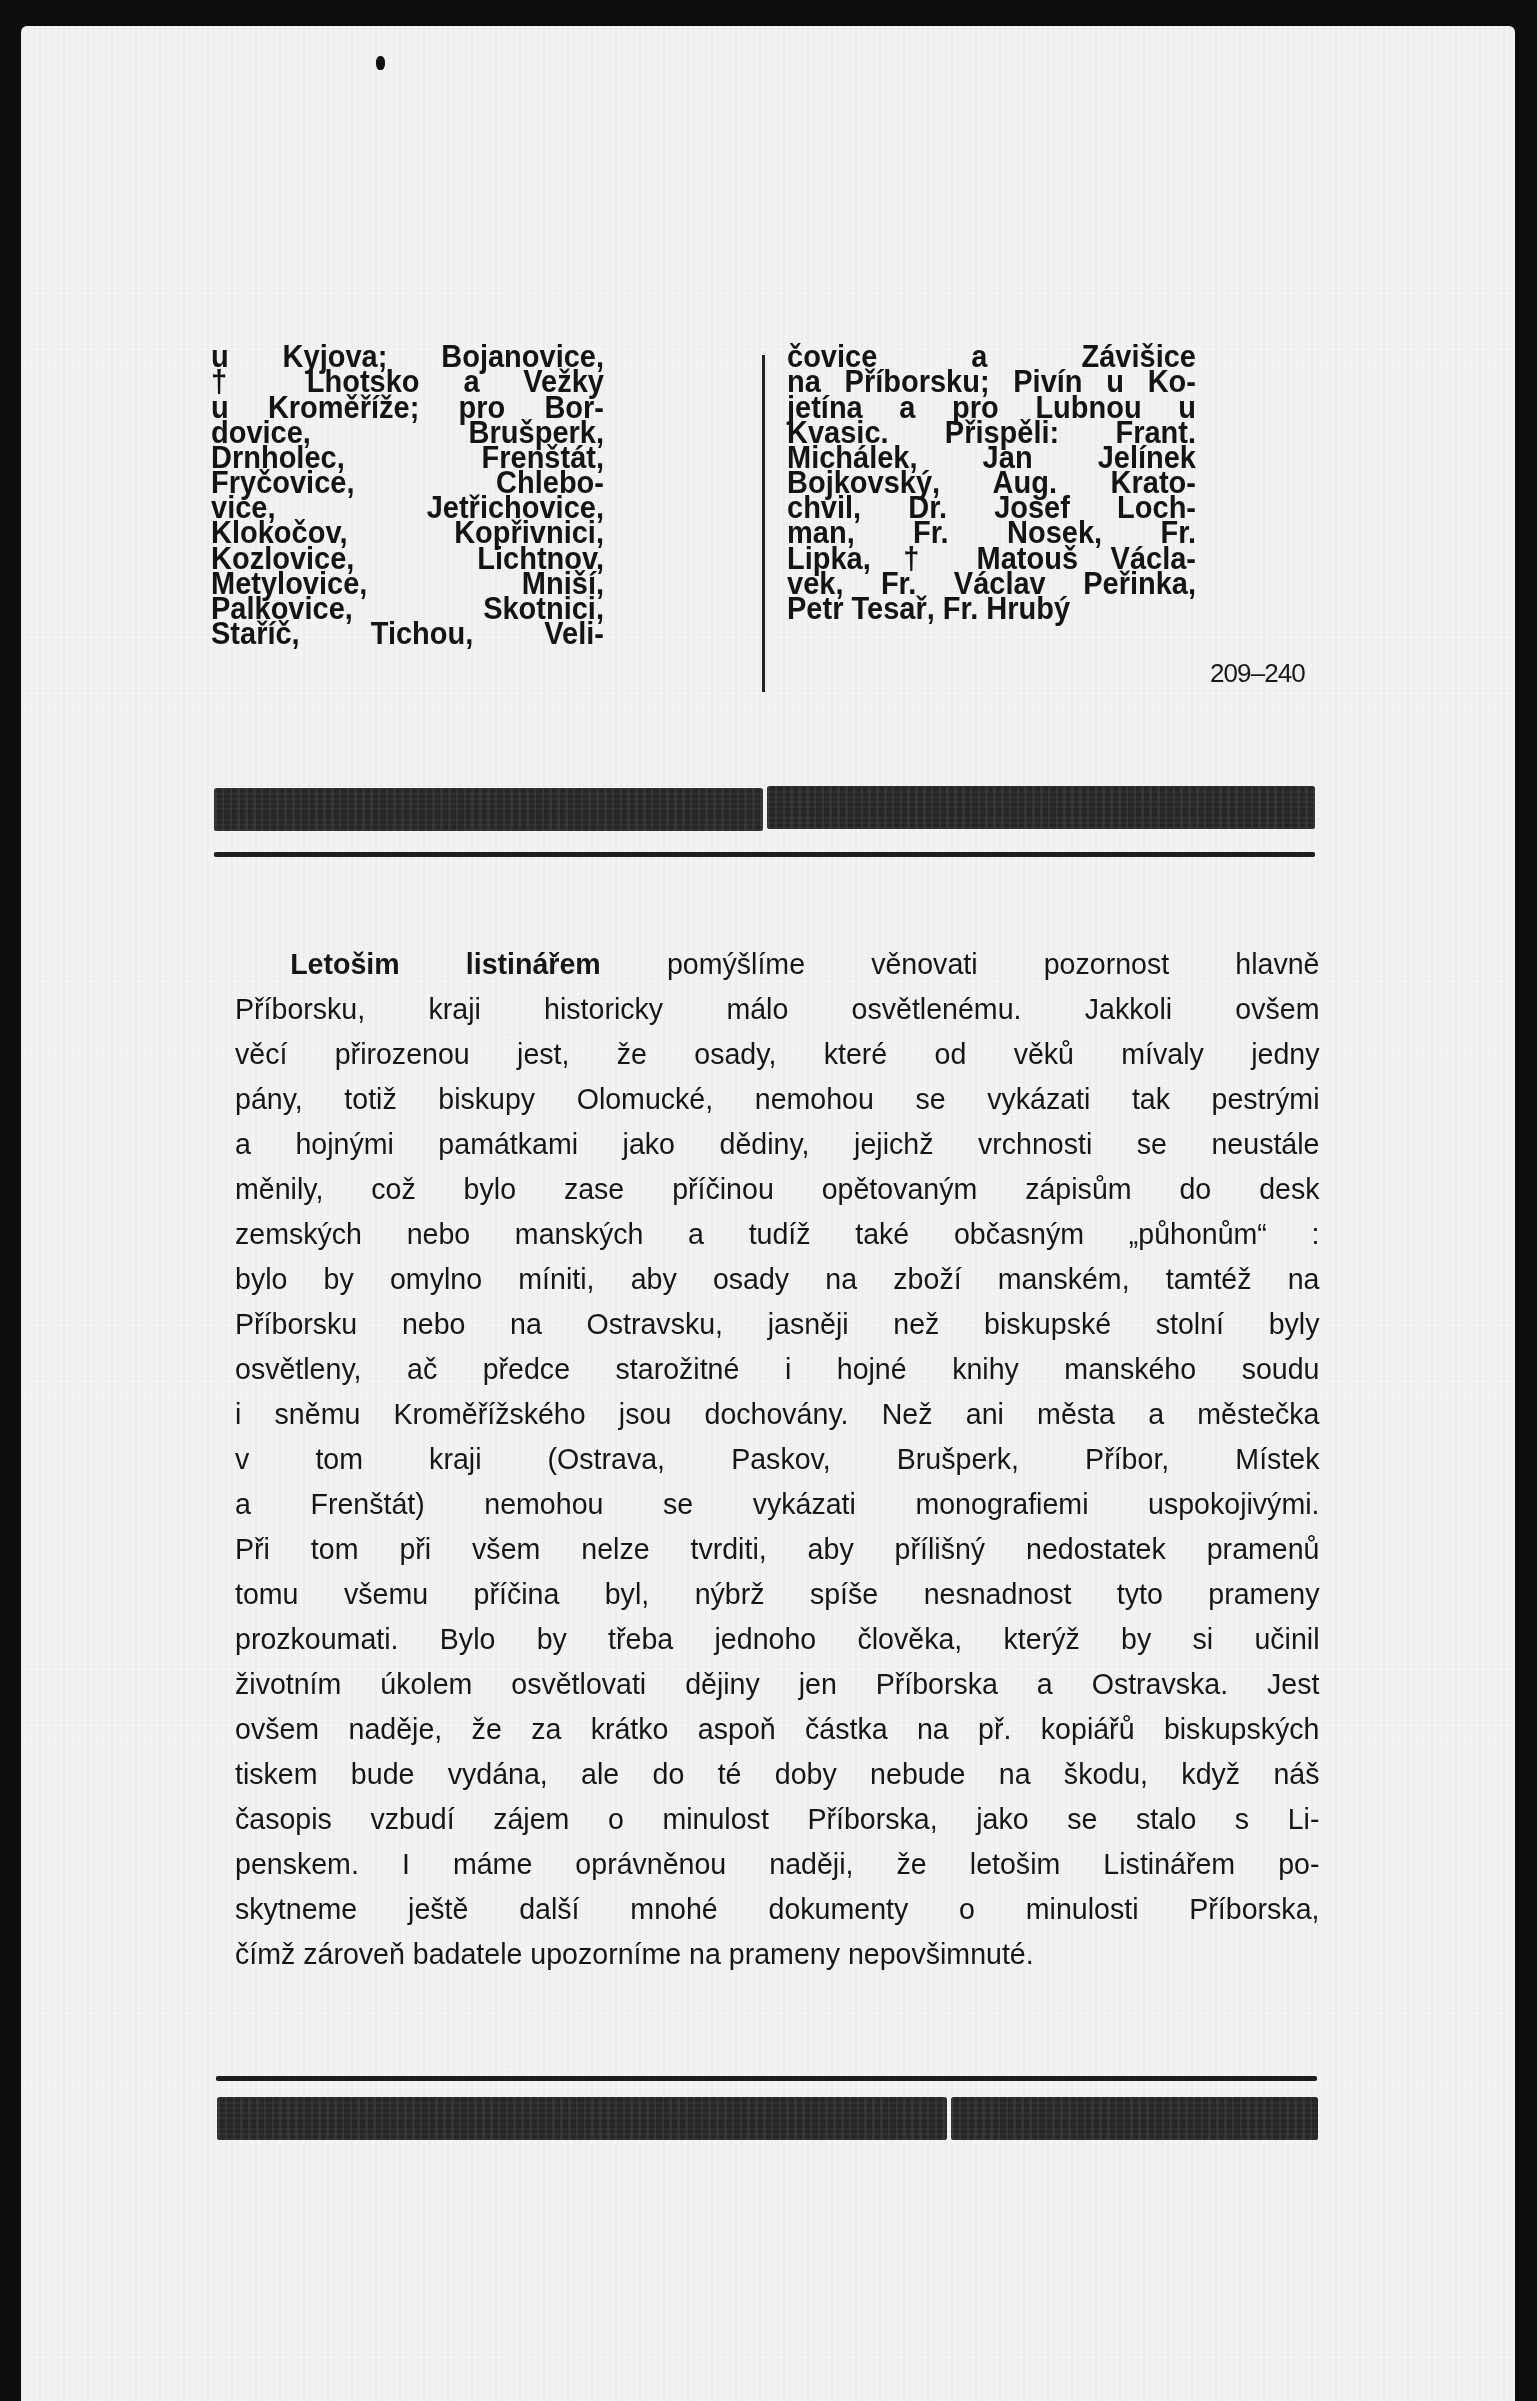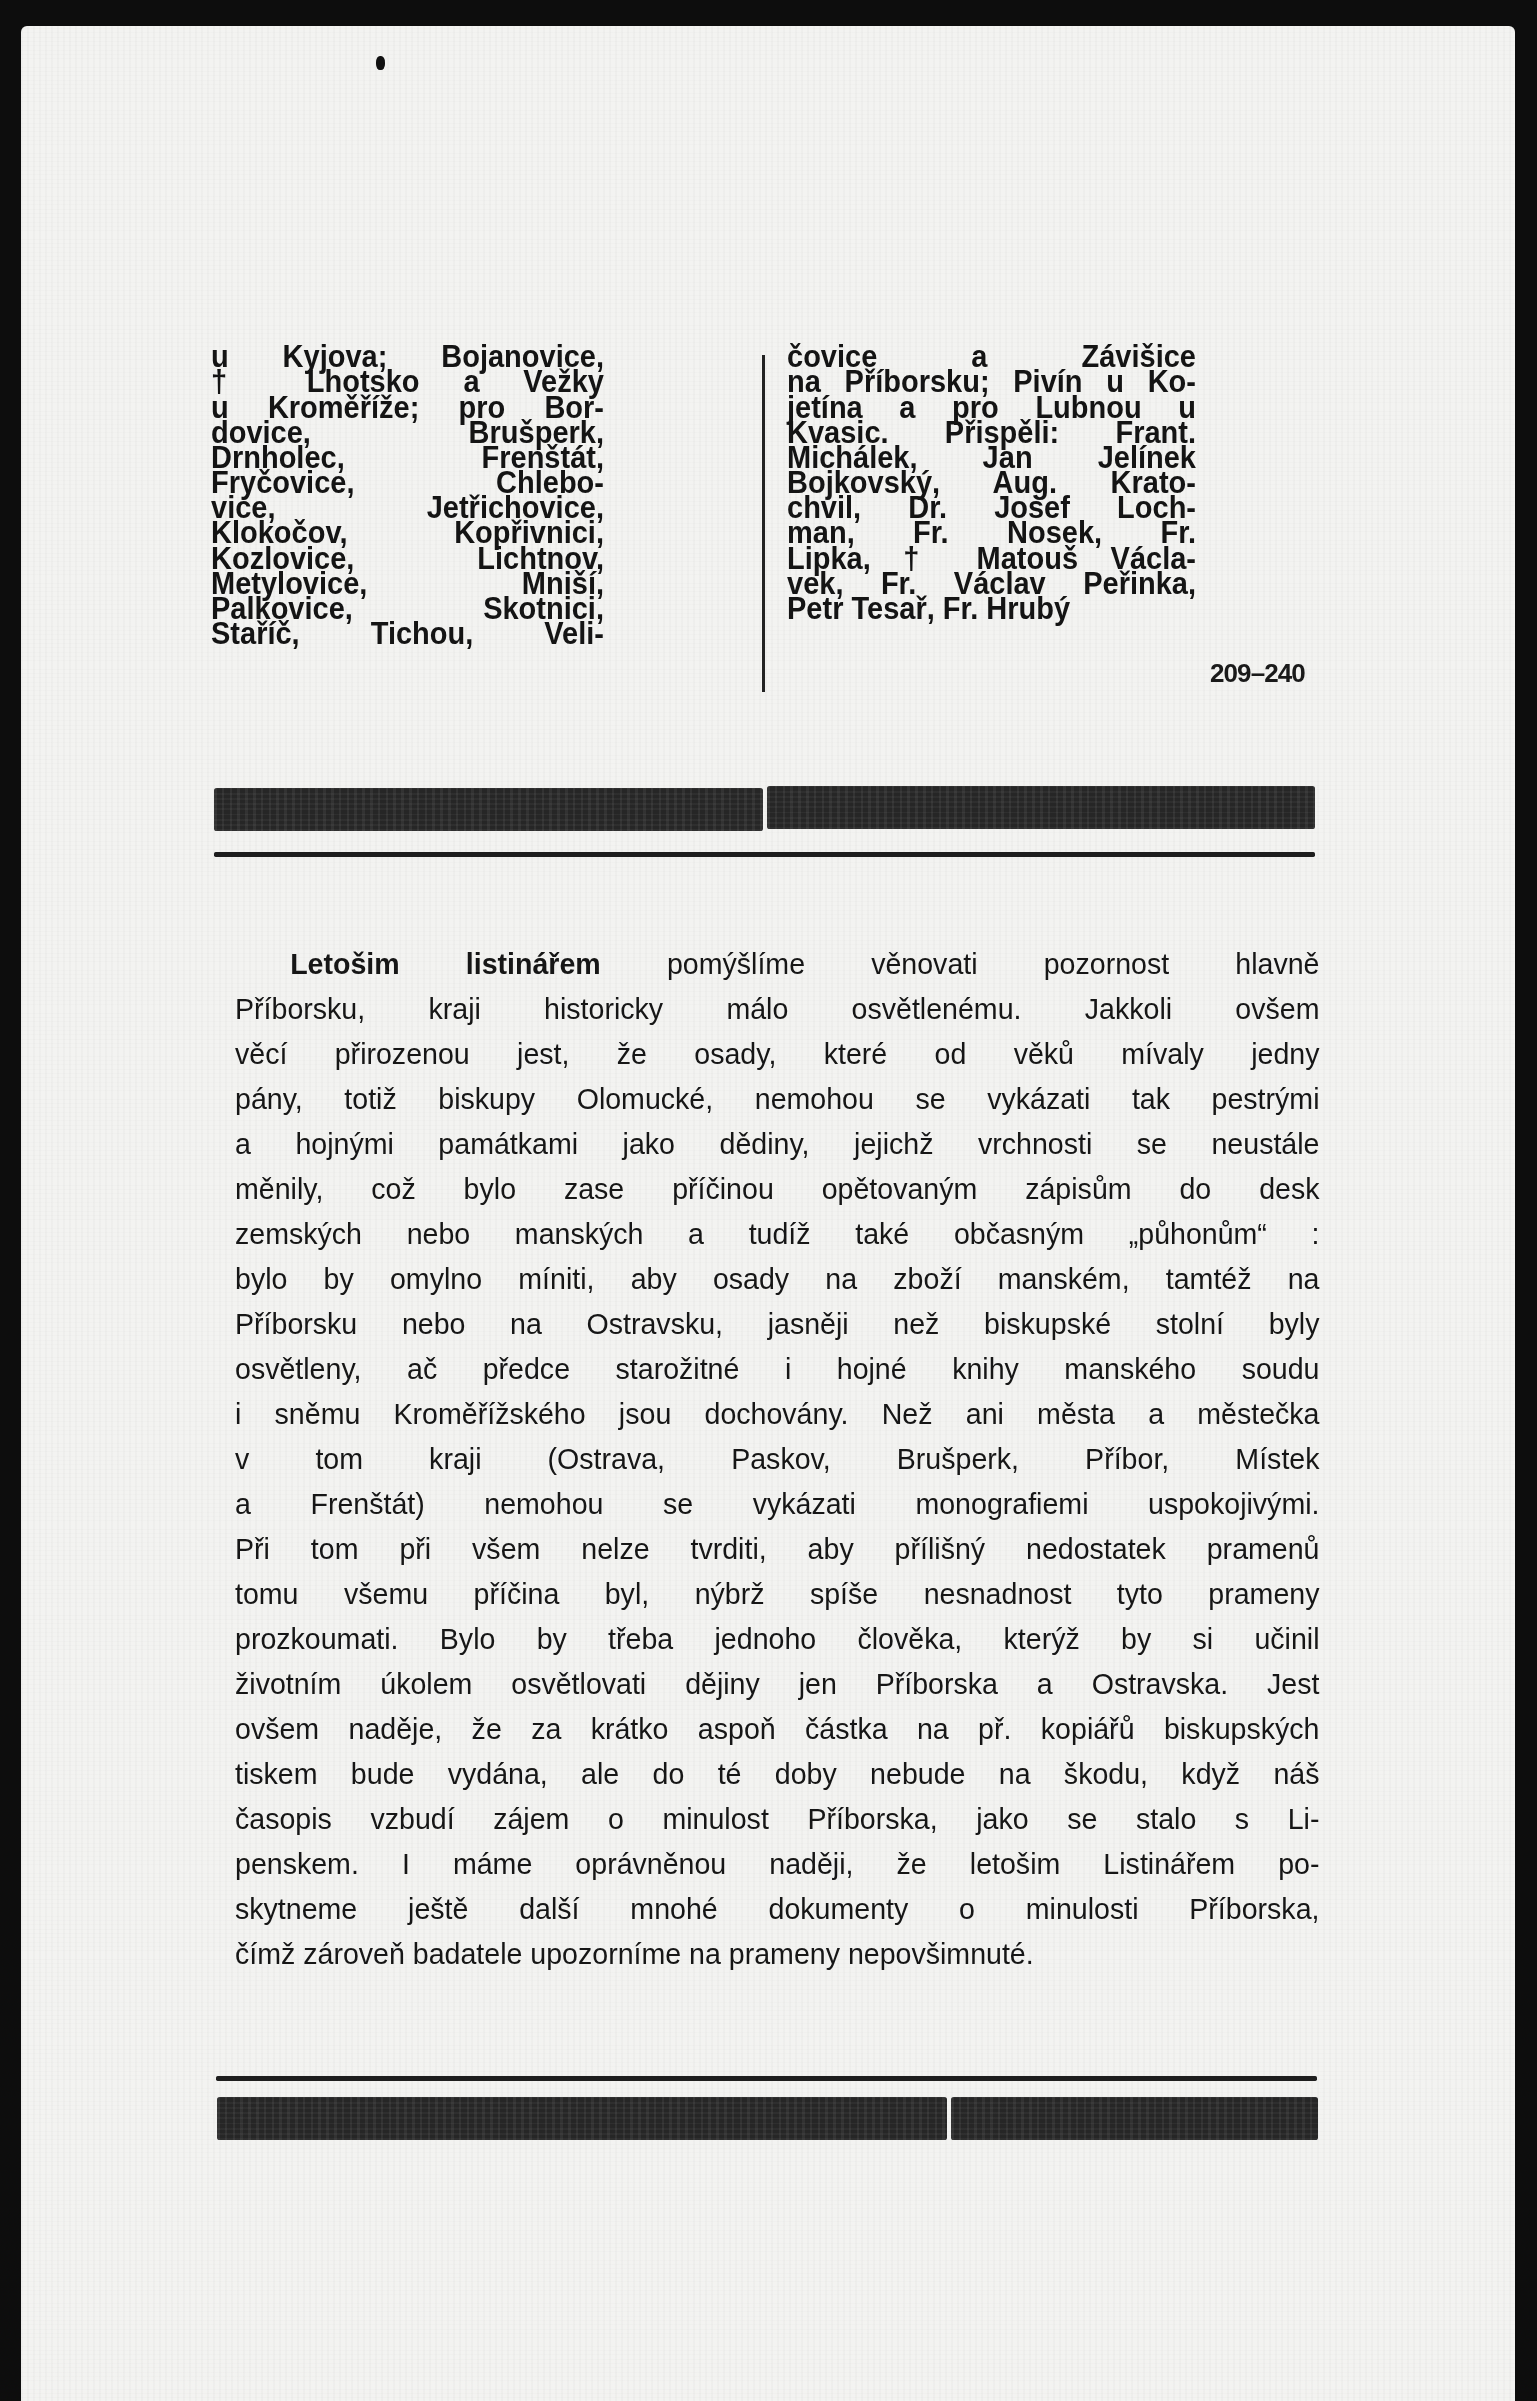--- a/index.html
+++ b/index.html
@@ -41,21 +41,21 @@
     .col-right { left: 766px; top: 318px; width: 409px; }
     .col .line { display: block; white-space: nowrap; text-align: justify; text-align-last: justify; }
     .col .line.last { text-align-last: left; }
     .divider {
       position: absolute; left: 741px; top: 329px;
       width: 2.6px; height: 337px; background: #222;
     }
     .pages-ref {
       position: absolute; left: 1189px; top: 632px;
       font-family: "Liberation Sans", sans-serif;
-      font-weight: bold; font-size: 26px; color: #1a1a1a;
+      font-weight: normal; font-size: 26px; color: #1a1a1a;
       letter-spacing: -0.9px;
     }
 
     
     .bar-thick {
       position: absolute; height: 43px;
       background: #262626;
       background-image:
         repeating-linear-gradient(90deg, rgba(255,255,255,0.06) 0 2.6px, transparent 2.6px 7.8px),
         repeating-linear-gradient(0deg, rgba(255,255,255,0.04) 0 1.7px, transparent 1.7px 5.2px);

